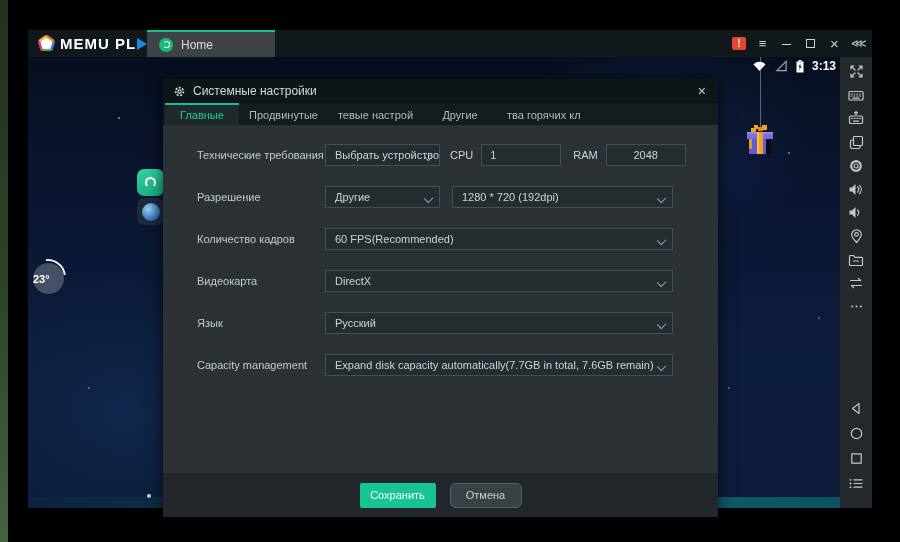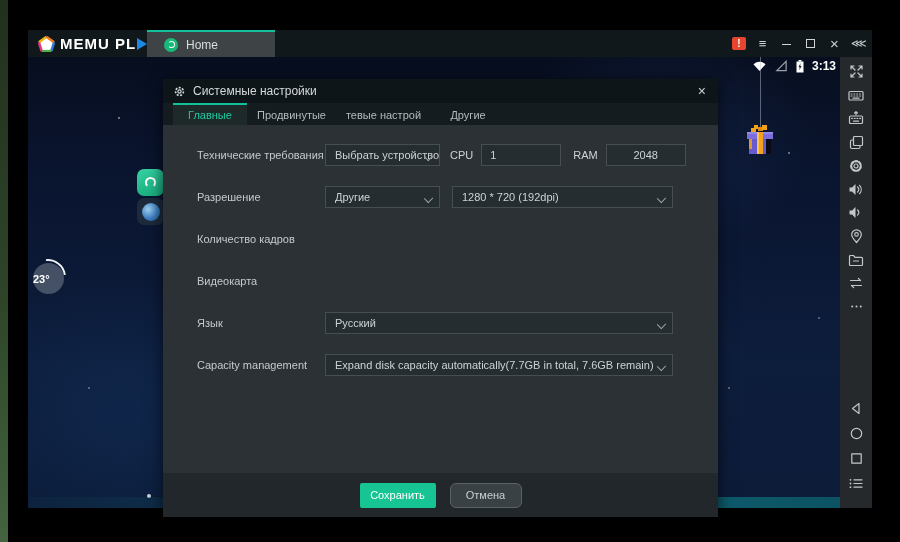--- a/index.html
+++ b/index.html
@@ -6,26 +6,26 @@
   body { background:#000; font-family:"Liberation Sans", sans-serif; }
   .stage { position:relative; width:900px; height:542px; background:#000; overflow:hidden; }
 
   
   .left-strip { position:absolute; left:0; top:0; width:8px; height:542px;
     background:linear-gradient(180deg,#22301e 0%,#2e4429 55%,#44633f 100%); }
 
   
   .titlebar { position:absolute; left:28px; top:30px; width:844px; height:27px;
     background:#11181b; display:flex; align-items:center; }
-  .logo { display:flex; align-items:flex-end; gap:5px; margin-left:10px; }
+  .logo { display:flex; align-items:flex-start; gap:5px; margin-left:10px; }
   .logo-text { color:#fff; font-weight:bold; font-size:15px; letter-spacing:1px; display:flex; align-items:center; }
   .logo-text .play-tri { margin:0 1px; }
   .home-tab { position:absolute; left:119px; top:0; width:128px; height:27px;
     background:#3e4446; border-top:2px solid #12c19c; display:flex; align-items:center; gap:8px;
-    padding-left:17px; cursor:pointer; }
+    padding-left:12px; cursor:pointer; }
   .home-tab-label { color:#d8dcde; font-size:12px; }
   .home-icon-circle { width:14px; height:14px; border-radius:50%; background:#18b878;
     display:flex; align-items:center; justify-content:center; }
   .home-icon-circle i { display:block; width:7px; height:7px; border:1.5px solid #fff; border-radius:50%;
     border-left-color:transparent; }
   .tb-controls { position:absolute; right:6px; top:0; height:27px; display:flex; align-items:center; gap:9px; }
   .tb-btn { color:#cfd3d5; font-size:13px; line-height:1; width:15px; text-align:center; cursor:pointer; }
   .alert-badge { width:14px; height:13px; background:#e8452f; border-radius:2px; color:#fff;
     font-size:10px; font-weight:bold; display:flex; align-items:center; justify-content:center; cursor:pointer; }
   .max-box { display:inline-block; width:9px; height:9px; border:1.3px solid #cfd3d5; }
@@ -78,21 +78,21 @@
   .sb-ico svg { stroke:#c2c7ca; fill:none; stroke-width:1.2; stroke-linecap:round; stroke-linejoin:round; }
   .sb-nav { margin-top:auto; display:flex; flex-direction:column; align-items:center; }
   .sb-nav .sb-ico { margin-bottom:8px; }
 
   
   .dialog { position:absolute; left:163px; top:79px; width:555px; height:438px; background:#2b3135;
     box-shadow:0 2px 14px rgba(0,0,0,.65); display:flex; flex-direction:column; }
   .dlg-header { height:24px; background:#0e1518; display:flex; align-items:center; padding:0 10px; gap:7px; }
   .dlg-title { color:#d4d9db; font-size:12px; }
   .dlg-close { margin-left:auto; color:#ccd1d4; font-size:14px; line-height:1; cursor:pointer; padding:0 2px; }
-  .dlg-tabs { height:22px; background:#151c1f; display:flex; align-items:stretch; padding-left:10px; }
+  .dlg-tabs { height:22px; background:#151c1f; display:flex; align-items:stretch; padding-left:2px; }
   .tab { min-width:74px; padding:0 10px; display:flex; align-items:center; justify-content:center;
     color:#b4bbbf; font-size:11px; white-space:nowrap; cursor:pointer; border-top:2px solid transparent; }
   .tab.active { background:#1e2a29; border-top-color:#12c19c; color:#1fc9a2; }
   .dlg-body { flex:1; padding:18px 0 0 34px; }
   .frow { display:flex; align-items:center; height:24px; margin-bottom:18px; }
   .flabel { width:128px; color:#c3cacd; font-size:11px; flex-shrink:0; }
   .ctrl-text { color:#ccd3d7; font-size:11px; }
   .dd { height:22px; background:#262d31; border:1px solid #454e53; display:flex; align-items:center;
     padding:0 22px 0 9px; position:relative; cursor:pointer; color:#ccd3d7; font-size:11px; white-space:nowrap; overflow:hidden; }
   .dd .chev { position:absolute; right:7px; top:8px; width:7px; height:7px; border-left:1.4px solid #9aa3a8;
@@ -303,20 +303,21 @@
       </svg>
       <span class="dlg-title">Системные настройки</span>
       <span class="dlg-close">×</span>
     </div>
 
     <div class="dlg-tabs">
       <div class="tab active">Главные</div>
       <div class="tab">Продвинутые</div>
       <div class="tab">тевые настрой</div>
       <div class="tab">Другие</div>
+      <div class="tab">тва горячих кл</div>
     </div>
 
     <div class="dlg-body">
       <div class="frow">
         <span class="flabel">Технические требования</span>
         <div class="dd w-dd-sm">
           <span>Выбрать устройство</span>
           <span class="chev"></span>
         </div>
         <span class="ctrl-text mini-lbl">CPU</span>
@@ -332,24 +333,32 @@
           <span class="chev"></span>
         </div>
         <div class="dd w-dd-res">
           <span>1280 * 720 (192dpi)</span>
           <span class="chev"></span>
         </div>
       </div>
 
       <div class="frow">
         <span class="flabel">Количество кадров</span>
+        <div class="dd w-dd-full">
+          <span>60 FPS(Recommended)</span>
+          <span class="chev"></span>
+        </div>
       </div>
 
       <div class="frow">
         <span class="flabel">Видеокарта</span>
+        <div class="dd w-dd-full">
+          <span>DirectX</span>
+          <span class="chev"></span>
+        </div>
       </div>
 
       <div class="frow">
         <span class="flabel">Язык</span>
         <div class="dd w-dd-full">
           <span>Русский</span>
           <span class="chev"></span>
         </div>
       </div>
 

